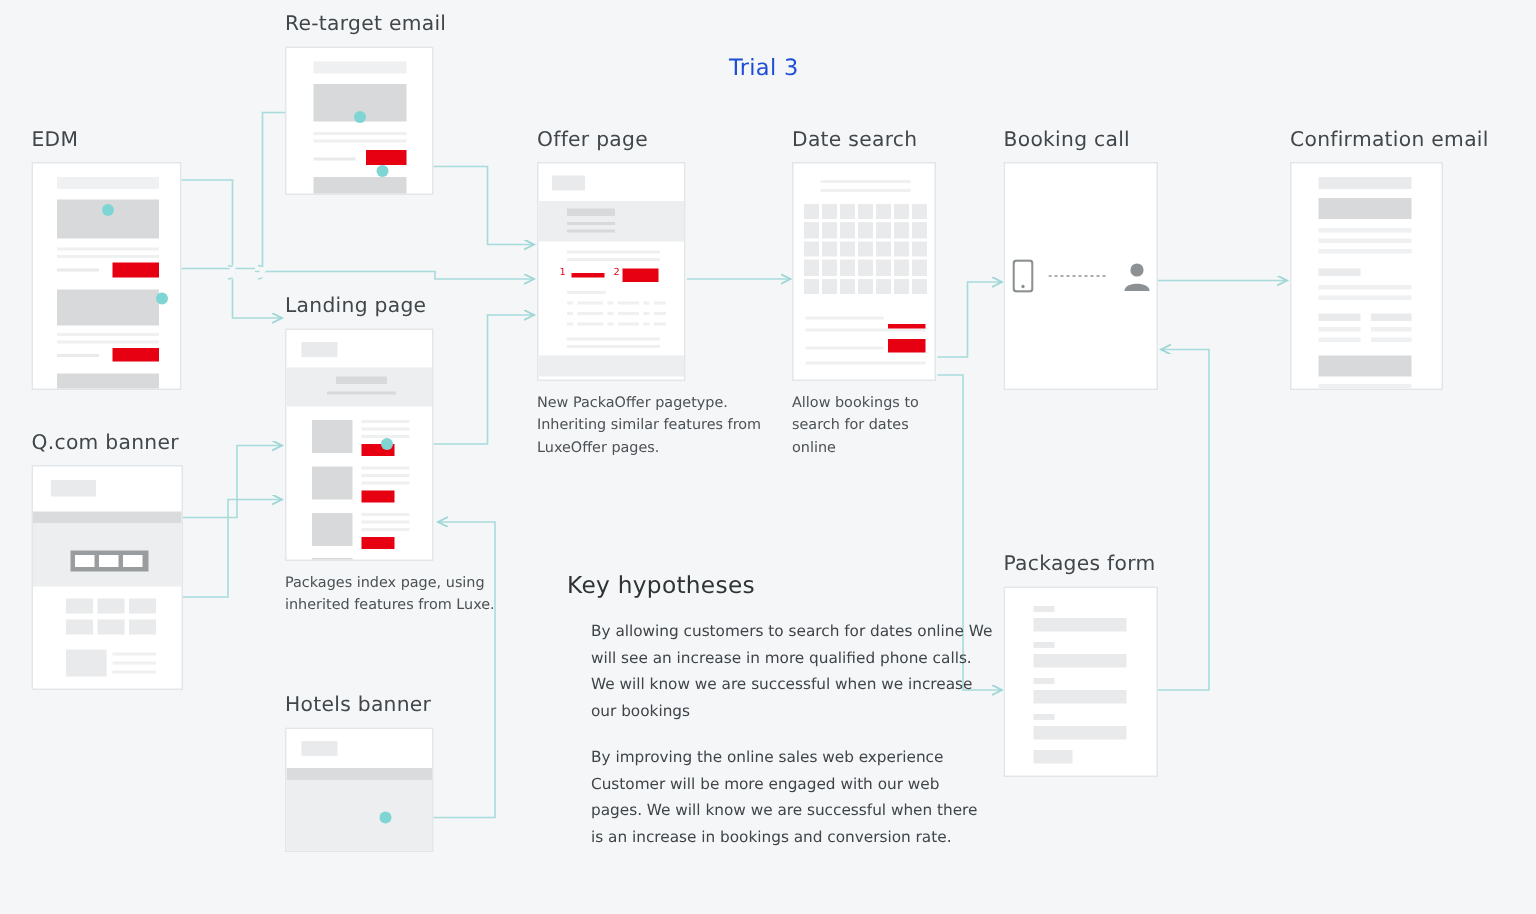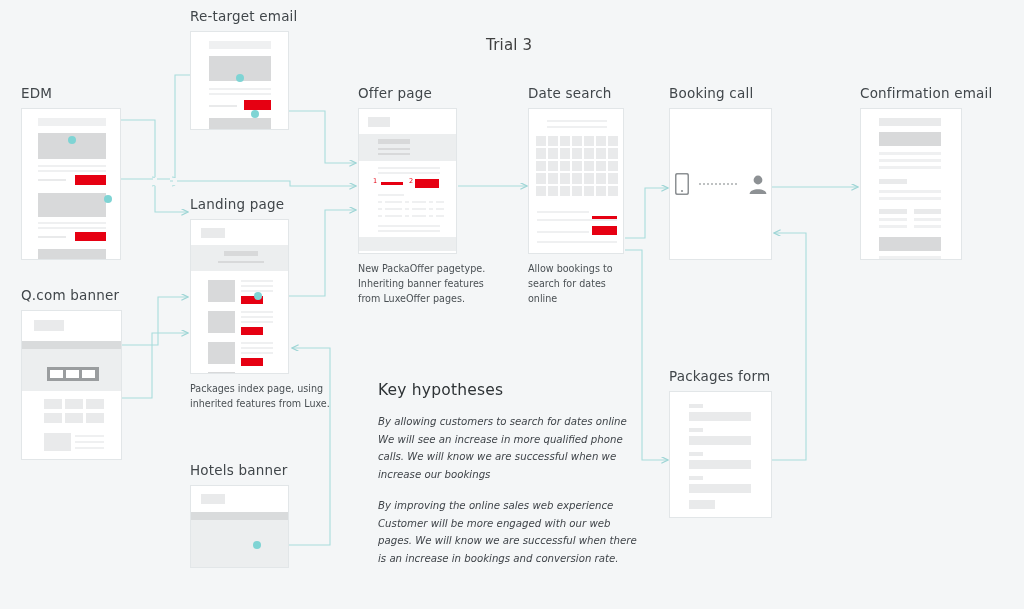--- a/index.html
+++ b/index.html
@@ -20,30 +20,29 @@
   }
   .card{
     background:#ffffff;border:1px solid #e2e6e8;box-sizing:border-box;
     position:relative;overflow:hidden;
   }
   .caption{
     font-size:9.6px;line-height:1.55;color:#4a5054;margin-top:8px;
     width:150px;
   }
   .big-title{
-    position:absolute;font-size:15px;color:#404040;letter-spacing:.2px;
+    position:absolute;font-size:15px;color:#1d4ed8;letter-spacing:.2px;
   }
   .hyp{position:absolute;}
   .hyp h2{
     margin:0 0 14px 0;font-size:15.5px;font-weight:400;color:#2e3336;letter-spacing:.2px;
   }
   .hyp p{
-    margin:0 0 14px 0;font-size:10.2px;line-height:1.72;color:#3f4449;
+    margin:0 0 14px 16px;font-size:10.2px;line-height:1.72;color:#3f4449;
     max-width:268px;
-    font-style:italic;
   }
   
   .bar{background:#e9eaeb;}
   .bar-d{background:#d8d9da;}
   .bar-l{background:#eff0f1;}
   .red{background:#e60012;}
   .band{background:#eceeef;}
   .band-d{background:#d9dbdc;}
   .dot{
     position:absolute;width:8px;height:8px;border-radius:50%;
@@ -244,21 +243,21 @@
       <div class="bar-l" style="position:absolute;left:26px;top:106px;width:17px;height:2px;"></div>
       <div class="bar-l" style="position:absolute;left:46px;top:106px;width:4px;height:2px;"></div>
       <div class="bar-l" style="position:absolute;left:53px;top:106px;width:14px;height:2px;"></div>
       <div class="bar-l" style="position:absolute;left:70px;top:106px;width:4px;height:2px;"></div>
       <div class="bar-l" style="position:absolute;left:77px;top:106px;width:8px;height:2px;"></div>
 
       <div class="bar-l" style="position:absolute;left:19px;top:116px;width:62px;height:2px;"></div>
       <div class="bar-l" style="position:absolute;left:19px;top:121px;width:62px;height:2px;"></div>
       <div class="band" style="position:absolute;left:0;top:128px;width:99px;height:14px;"></div>
     </div>
-    <div class="caption">New PackaOffer pagetype. Inheriting banner features from LuxeOffer pages.</div>
+    <div class="caption">New PackaOffer pagetype. Inheriting similar features from LuxeOffer pages.</div>
   </div>
 
   <div class="node" style="left:528px;top:85px;">
     <div class="node-title">Date search</div>
     <div class="card" style="width:96px;height:146px;">
       <div class="bar-l" style="position:absolute;left:18px;top:11px;width:60px;height:2px;"></div>
       <div class="bar-l" style="position:absolute;left:18px;top:17px;width:60px;height:2px;"></div>
       <div id="cal" style="position: absolute; left: 7px; top: 27px; width: 82px; height: 60px; display: grid; grid-template-columns: repeat(7, 1fr); grid-template-rows: repeat(5, 1fr); gap: 2px;">
           <div class="bar"></div>
           <div class="bar"></div>

